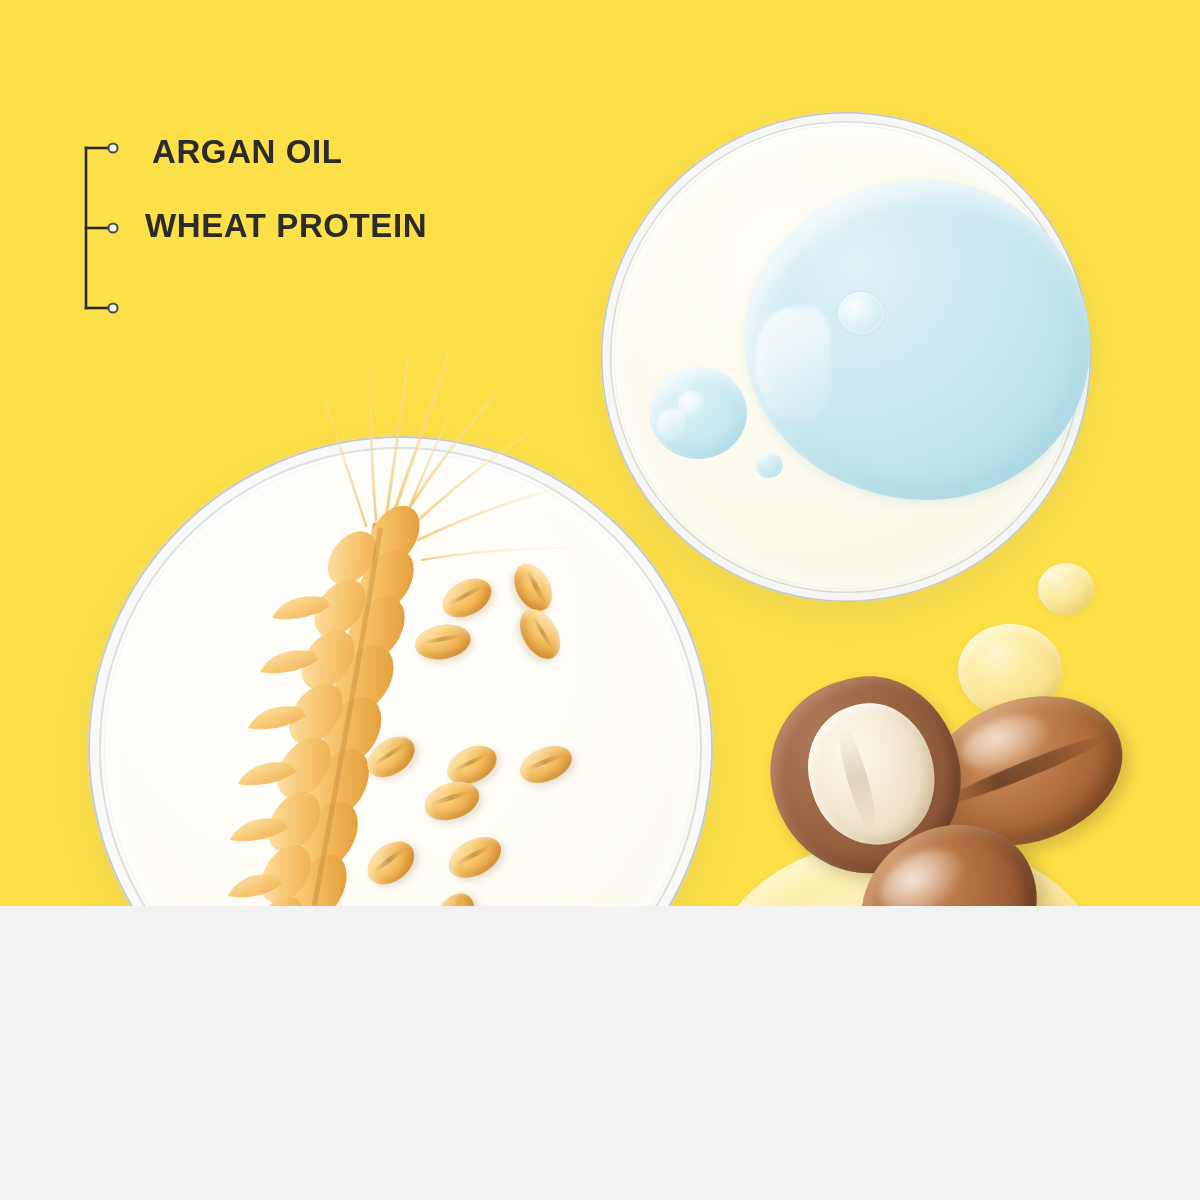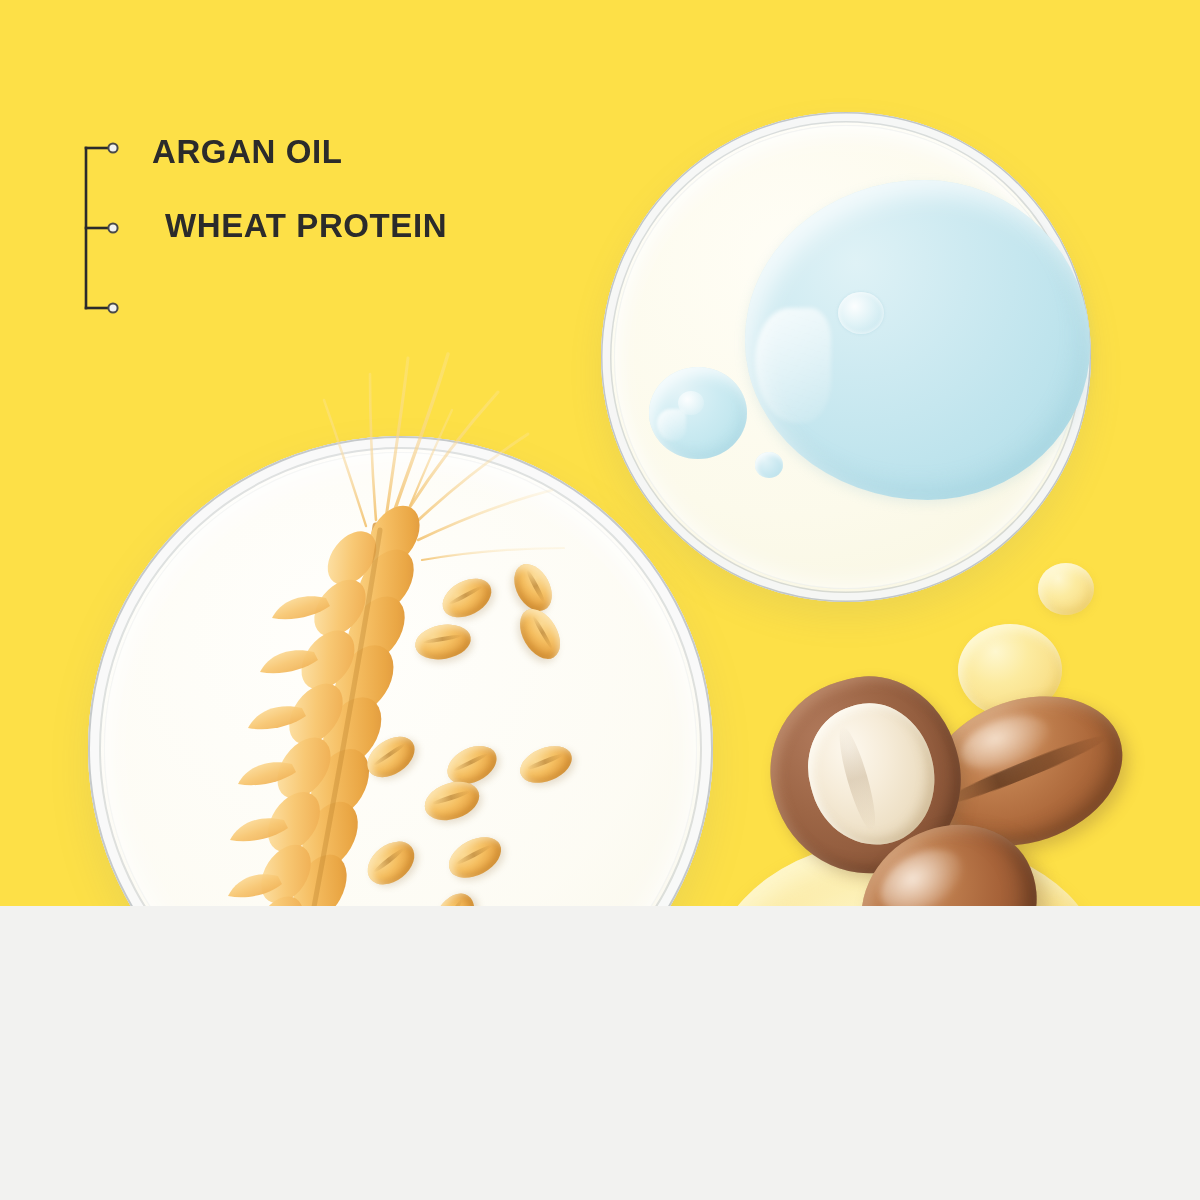--- a/index.html
+++ b/index.html
@@ -17,21 +17,21 @@
   .cal-label{
     position:absolute;
     font-size:33px;
     font-weight:700;
     letter-spacing:0.6px;
     color:#2b2b2b;
     line-height:1.14;
     white-space:pre-line;
   }
   #lbl0{left:152px;top:133px;}
-  #lbl1{left:165px;top:207px;}
+  #lbl1{left:145px;top:207px;}
   #lbl2{left:152px;top:279px;}
 
   
   .dish{position:absolute;border-radius:50%;}
 
   
   #dish-blue{
     left:601px;top:112px;width:490px;height:490px;
     background:
       radial-gradient(circle at 38% 30%, rgba(255,255,255,.95) 0%, rgba(252,253,253,.9) 55%, rgba(246,248,248,.85) 100%);

